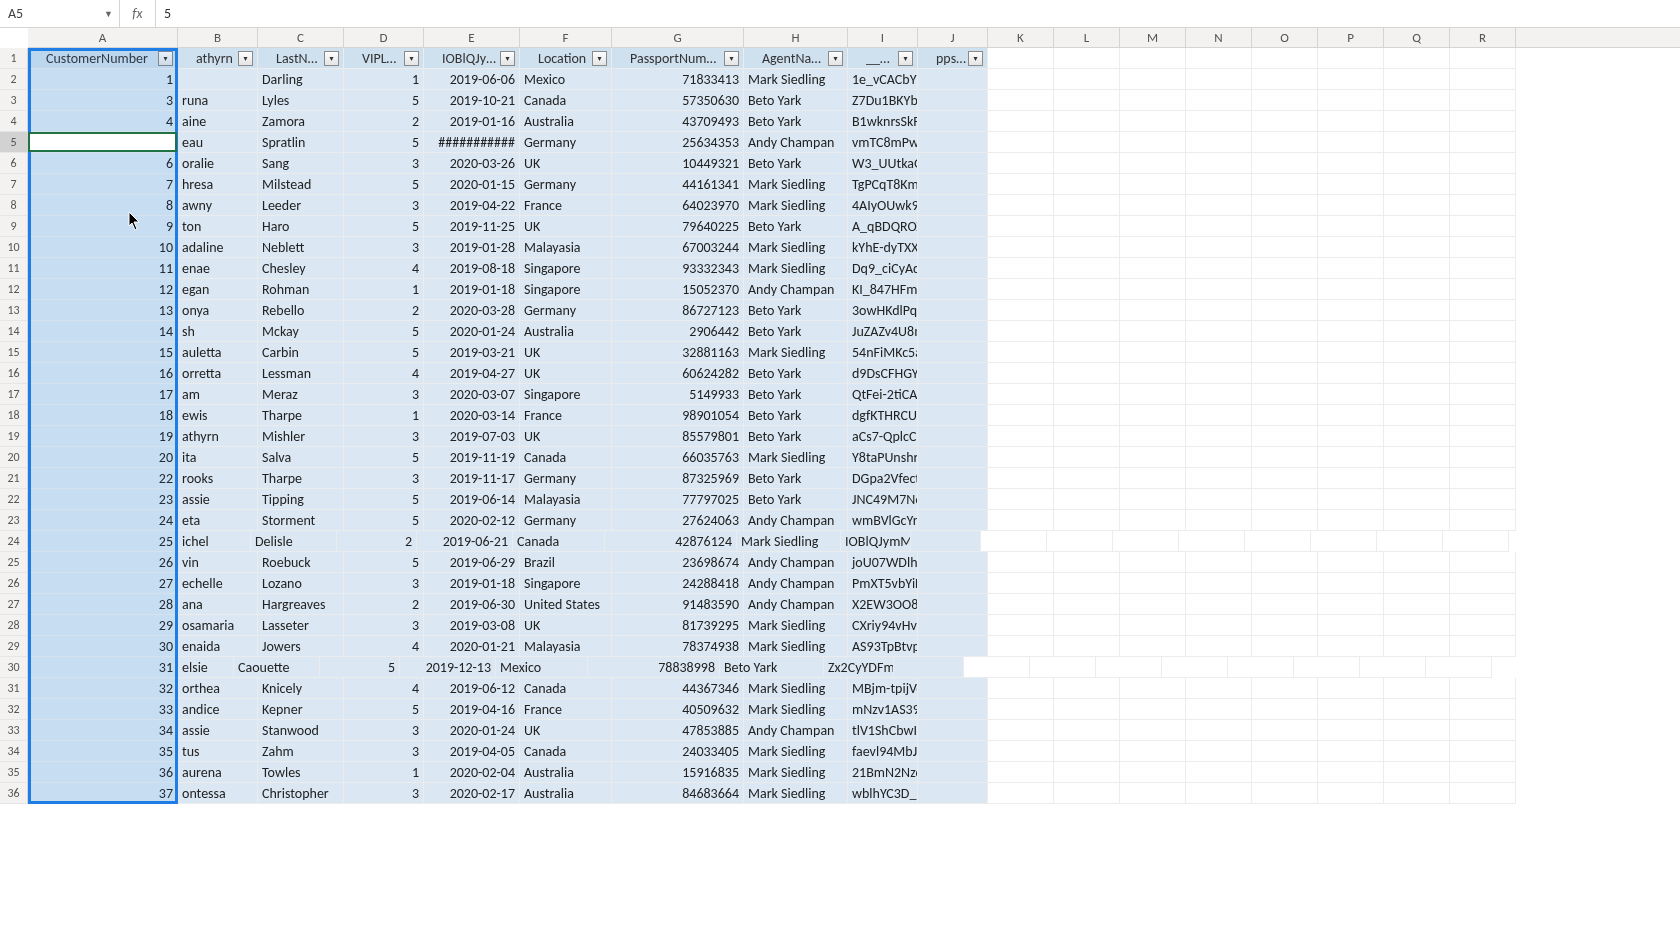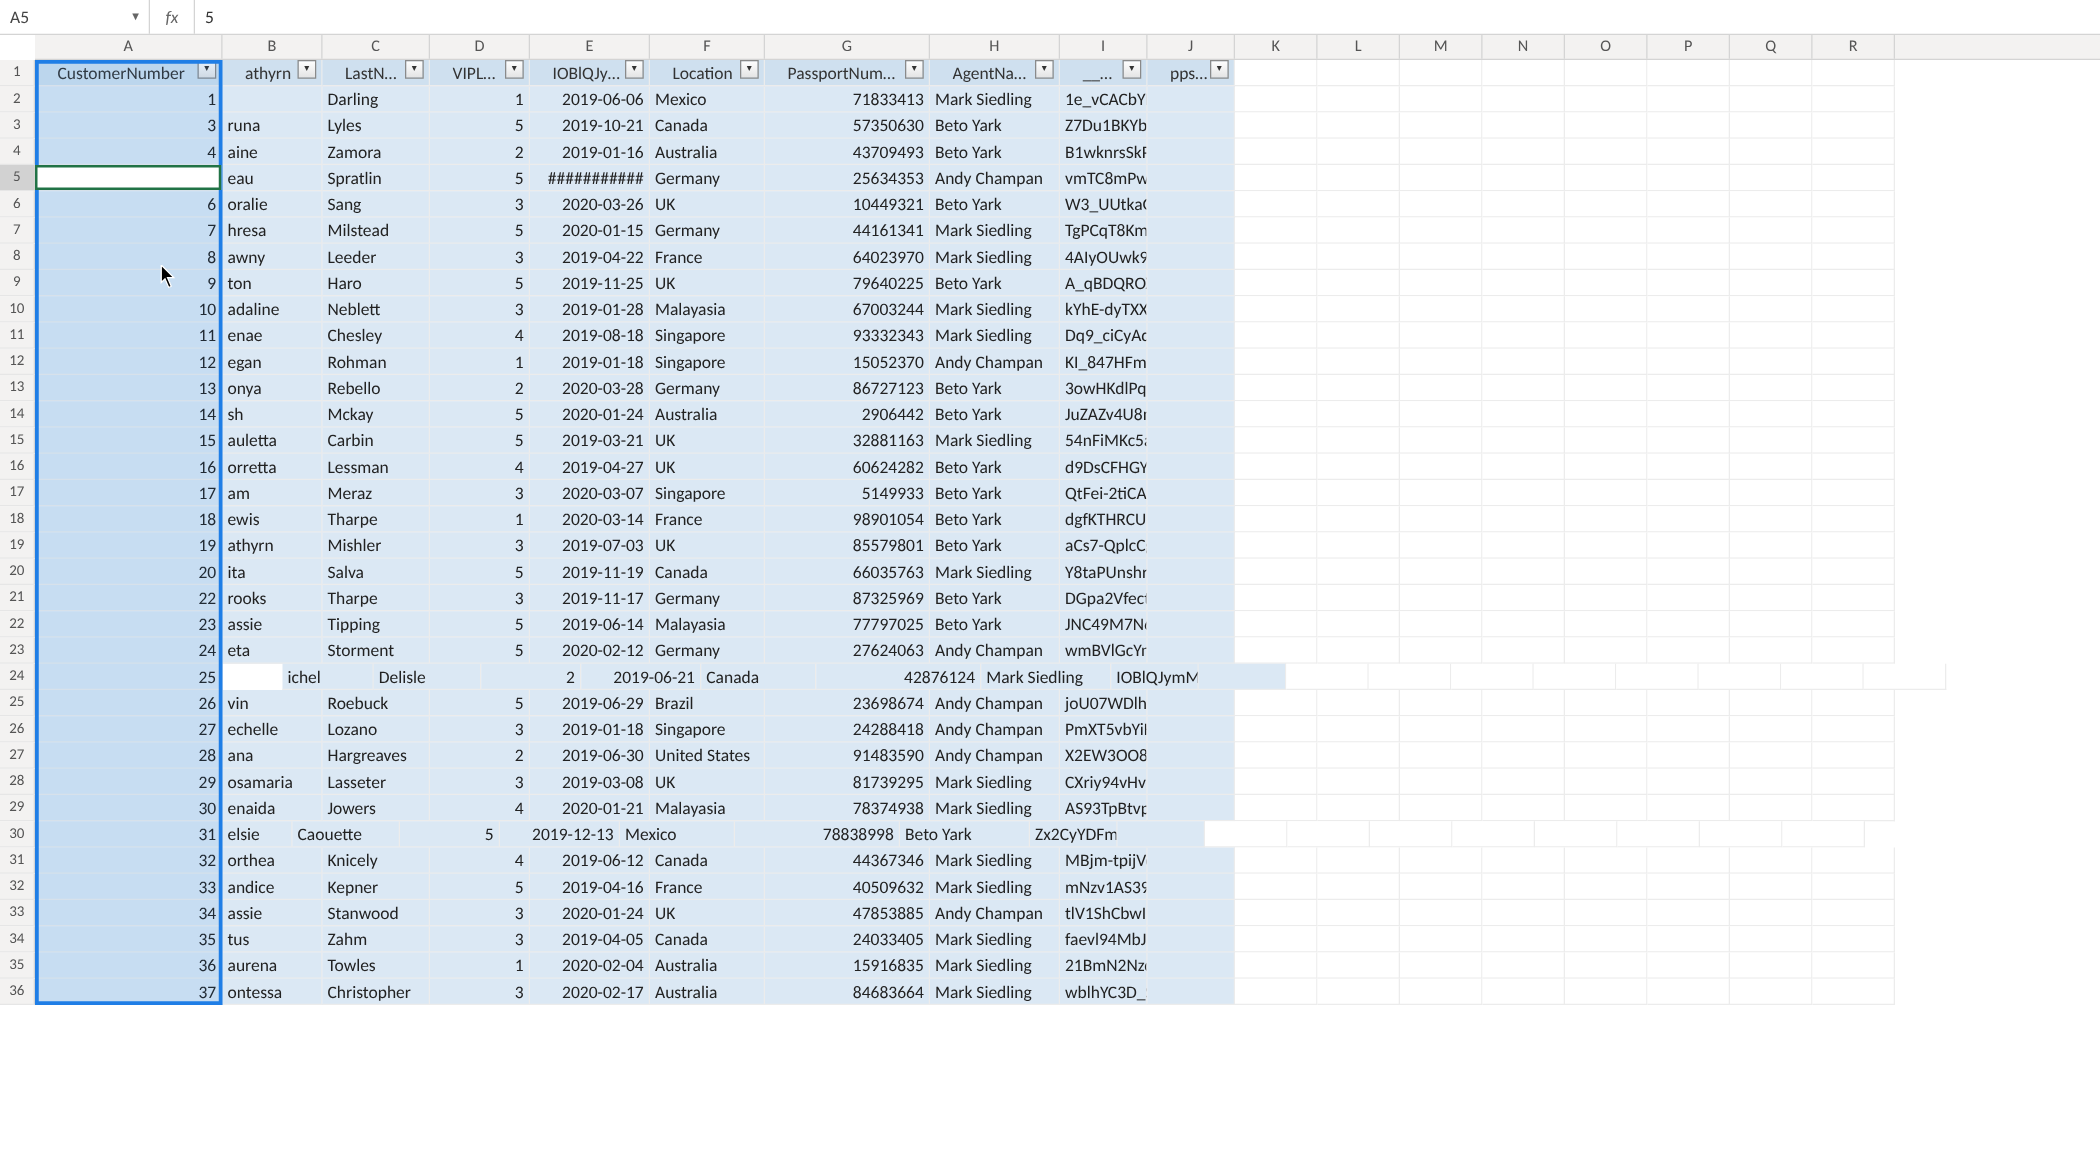--- a/index.html
+++ b/index.html
@@ -116,20 +116,21 @@
   .row .cell.left { text-align: left; }
   .row .cell.right { text-align: right; }
 
   
   .hdr-row .cell {
     background: #cfe0ef;
     font-weight: 500;
     color: #333;
     position: relative;
     display:flex;
+    align-items:center;
     padding-left:18px;
   }
   .hdr-row .cell .lbl { flex:1; overflow:hidden; text-overflow:ellipsis; }
   .filter-btn {
     width: 15px; height: 15px;
     border: 1px solid #8a8a8a;
     background: linear-gradient(#fefefe,#e4e4e4);
     display: inline-flex;
     align-items: center;
     justify-content: center;
@@ -728,21 +729,21 @@
         <div class="cell empty" style="width: 66px;"></div>
         <div class="cell empty" style="width: 66px;"></div>
         <div class="cell empty" style="width: 66px;"></div>
         <div class="cell empty" style="width: 66px;"></div>
         <div class="cell empty" style="width: 66px;"></div>
         <div class="cell empty" style="width: 66px;"></div>
       </div>
       <div class="row">
         <div class="rh">24</div>
         <div class="cell right" style="width: 150px;">25</div>
-        <div class="cell left" style="width: 73px; margin-left: 48px;">ichel</div>
+        <div class="cell left" style="width: 73px;">ichel</div>
         <div class="cell left" style="width: 86px;">Delisle</div>
         <div class="cell right" style="width: 80px;">2</div>
         <div class="cell right" style="width: 96px;">2019-06-21</div>
         <div class="cell left" style="width: 92px;">Canada</div>
         <div class="cell right" style="width: 132px;">42876124</div>
         <div class="cell left" style="width: 104px;">Mark Siedling</div>
         <div class="cell left" style="width: 70px;">IOBlQJymMkY</div>
         <div class="cell left" style="width: 70px;"></div>
         <div class="cell empty" style="width: 66px;"></div>
         <div class="cell empty" style="width: 66px;"></div>

